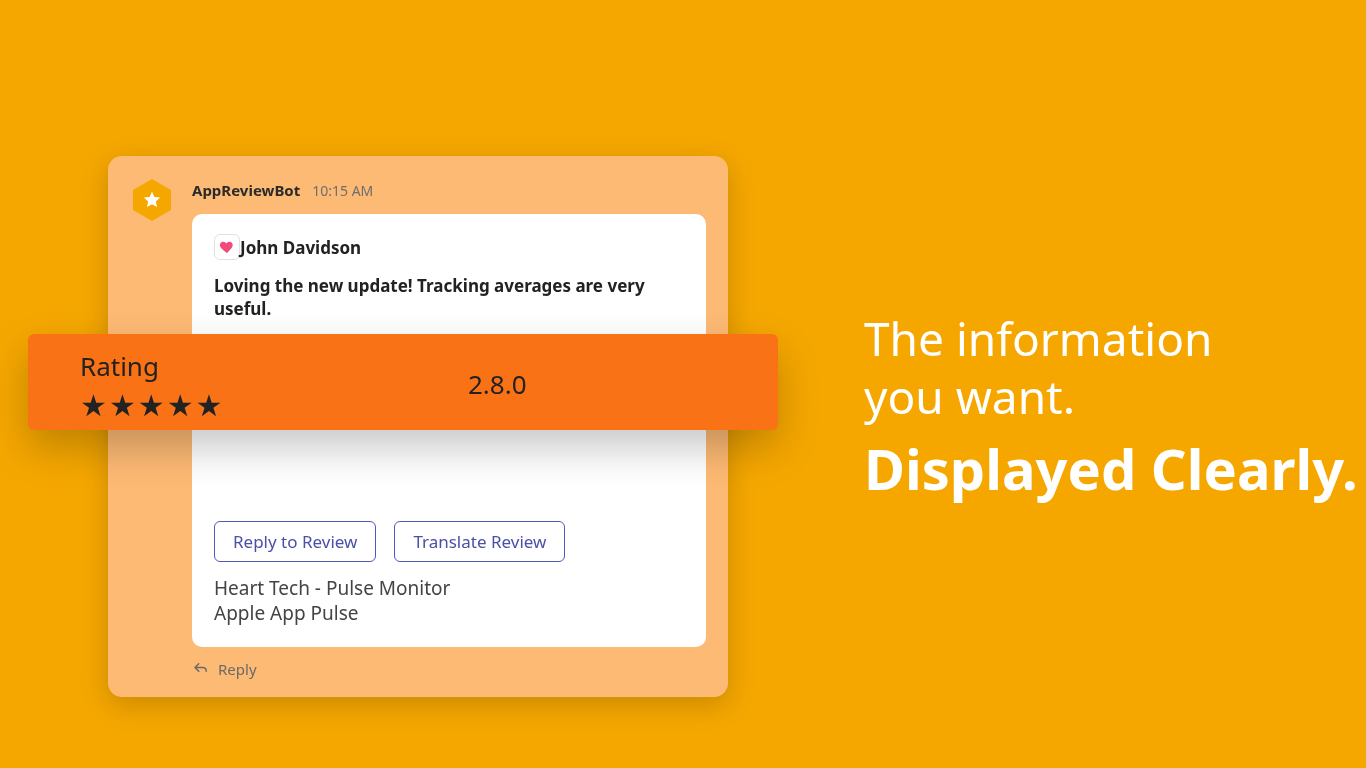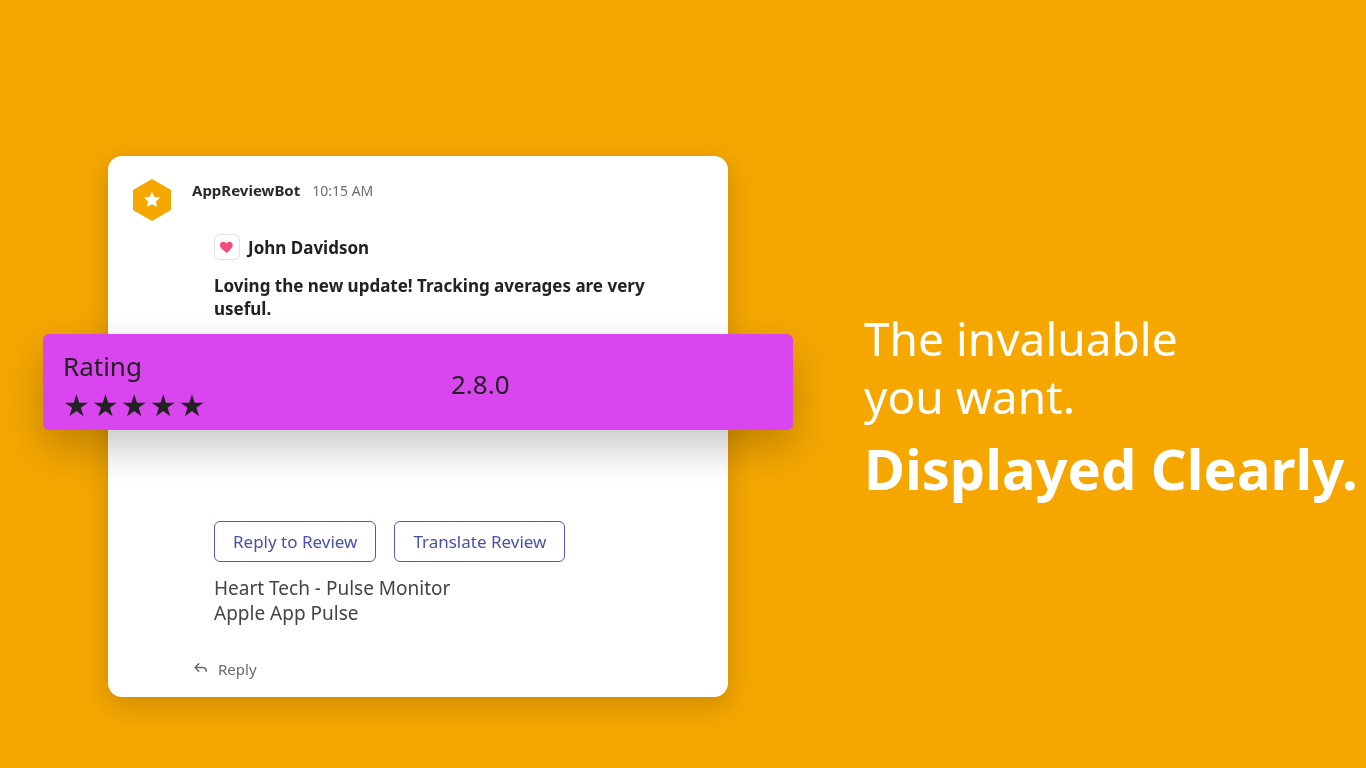--- a/index.html
+++ b/index.html
@@ -14,21 +14,21 @@
       font-family: "Segoe UI", -apple-system, system-ui, sans-serif;
       position: relative;
       overflow: hidden;
     }
 
     .card {
       position: absolute;
       left: 108px;
       top: 156px;
       width: 620px;
-      background: #ffffff;
+      background: #fdba74;
       border-radius: 14px;
       padding: 22px 22px 18px 22px;
       box-shadow: 0 8px 28px rgba(0,0,0,0.18);
     }
 
     .top-row {
       display: flex;
       align-items: flex-start;
       gap: 18px;
     }
@@ -51,21 +51,21 @@
     .time { color:#6e6e6e; font-size:14px; }
 
     .inner-card {
       margin-top: 14px;
       background: #ffffff;
       border-radius: 10px;
       padding: 20px 22px 20px 22px;
       margin-left: 62px;
     }
 
-    .author-row { display:flex; align-items:center; gap:8px; margin-bottom:14px; }
+    .author-row { display:flex; align-items:center; gap:0; margin-bottom:14px; }
     .heart-chip {
       width: 26px; height: 26px;
       background:#fff;
       border:1px solid #e1e1e1;
       border-radius:6px;
       display:flex; align-items:center; justify-content:center;
     }
     .author-name { font-weight:700; font-size:17px; color:#222; }
 
     .review-title { font-weight:700; font-size:17px; color:#222; margin-bottom:10px; }
@@ -92,29 +92,29 @@
       display:flex;
       align-items:center;
       gap:8px;
       color:#6a6a6a;
       font-size:15px;
     }
 
     
     .strip {
       position:absolute;
-      left: 43px;
+      left: 28px;
       top: 334px;
       width: 750px;
       height: 96px;
-      background:#d946ef;
+      background:#f97316;
       border-radius: 6px;
       box-shadow: 0 18px 40px rgba(0,0,0,0.22);
       display:flex;
-      padding: 14px 0 10px 20px;
+      padding: 14px 0 10px 52px;
     }
     .strip-col { display:flex; flex-direction:column; justify-content:center; }
     .strip-col.first { width: 388px; }
     .strip-label { font-size:26px; color:#222; margin-bottom: 6px; }
     .strip-value { font-size:26px; color:#222; }
     .stars { font-size:30px; letter-spacing: 2px; color:#222; line-height:1; }
 
     
     .hero {
       position:absolute;
@@ -182,16 +182,16 @@
   <div class="strip-col first">
     <div class="strip-label">Rating</div>
     <div class="stars">★★★★★</div>
   </div>
   <div class="strip-col">
     <div class="strip-value">2.8.0</div>
   </div>
 </div>
 
 <div class="hero">
-  <div class="hero-light">The invaluable</div>
+  <div class="hero-light">The information</div>
   <div class="hero-light">you want.</div>
   <div class="hero-bold">Displayed Clearly.</div>
 </div>
 
 </body></html>

